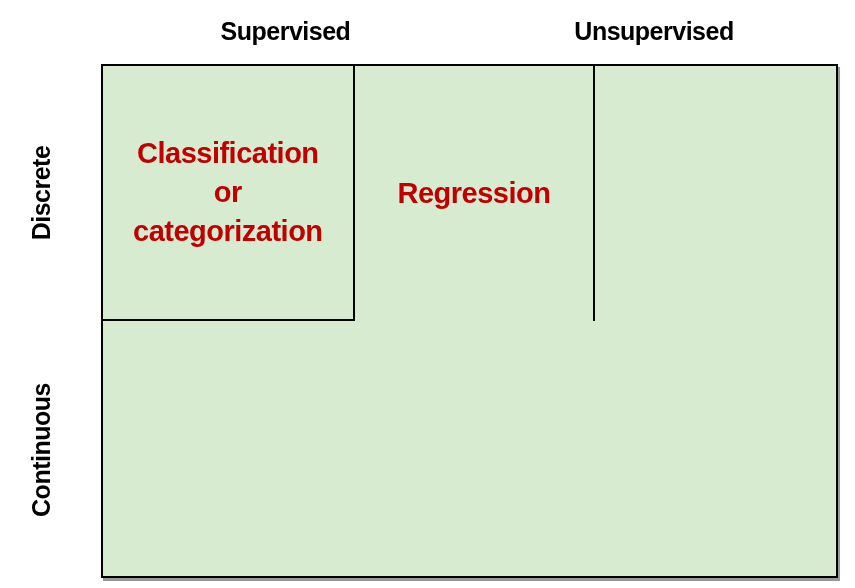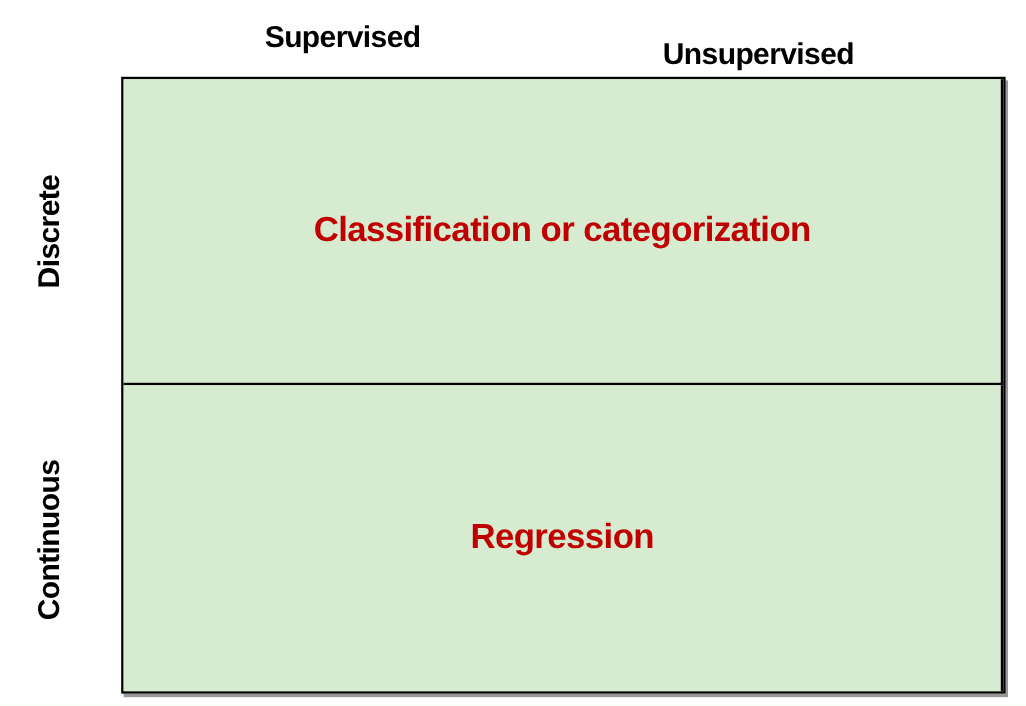--- a/index.html
+++ b/index.html
@@ -22,21 +22,21 @@
     top: 14px;
     height: 34px;
     text-align: center;
     font-size: 25px;
     font-weight: bold;
     color: var(--header-text, #000000);
     line-height: 34px;
     letter-spacing: -0.5px;
   }
   .col-header.supervised   { left: 101px; width: 369px; }
-  .col-header.unsupervised { left: 448px; width: 368px; margin-top: 14px; }
+  .col-header.unsupervised { left: 470px; width: 368px; }
 
   
   .row-label {
     position: absolute;
     width: 260px;
     height: 40px;
     left: -89px;
     text-align: center;
     font-size: 25px;
     font-weight: bold;
@@ -49,21 +49,21 @@
   .row-label.continuous { top: 430px; }
 
   
   .matrix {
     position: absolute;
     left: 101px;
     top: 64px;
     width: 737px;
     height: 514px;
     display: grid;
-    grid-template-columns: 1fr;
+    grid-template-columns: 1fr 1fr 1fr;
     grid-template-rows: 1fr 1fr;
     border: 2px solid var(--grid-line, #000000);
     box-sizing: border-box;
     background: var(--cell-bg, #d6ebd0);
     box-shadow: 2px 3px 0 rgba(70,70,70,0.55);
   }
   .cell {
     display: flex;
     align-items: center;
     justify-content: center;

